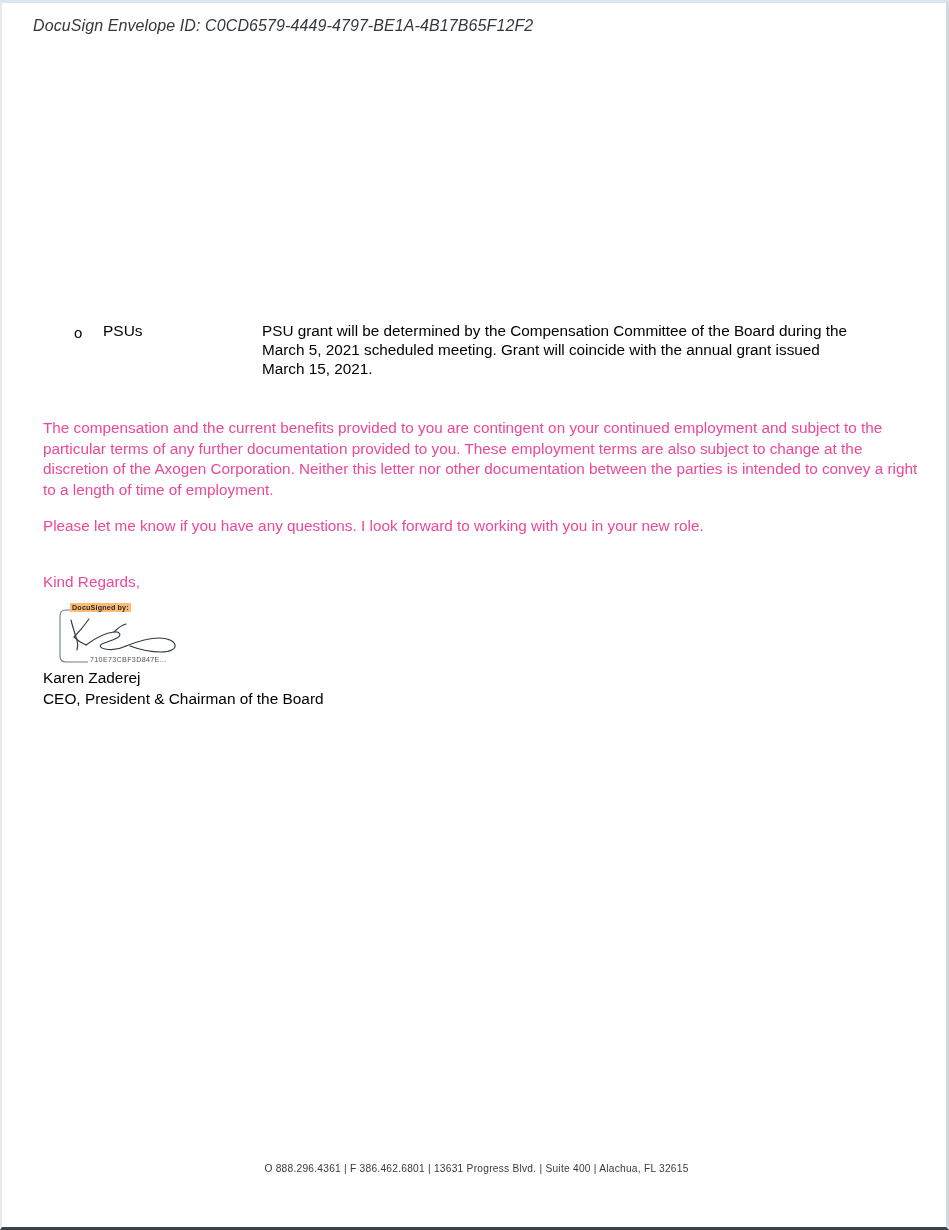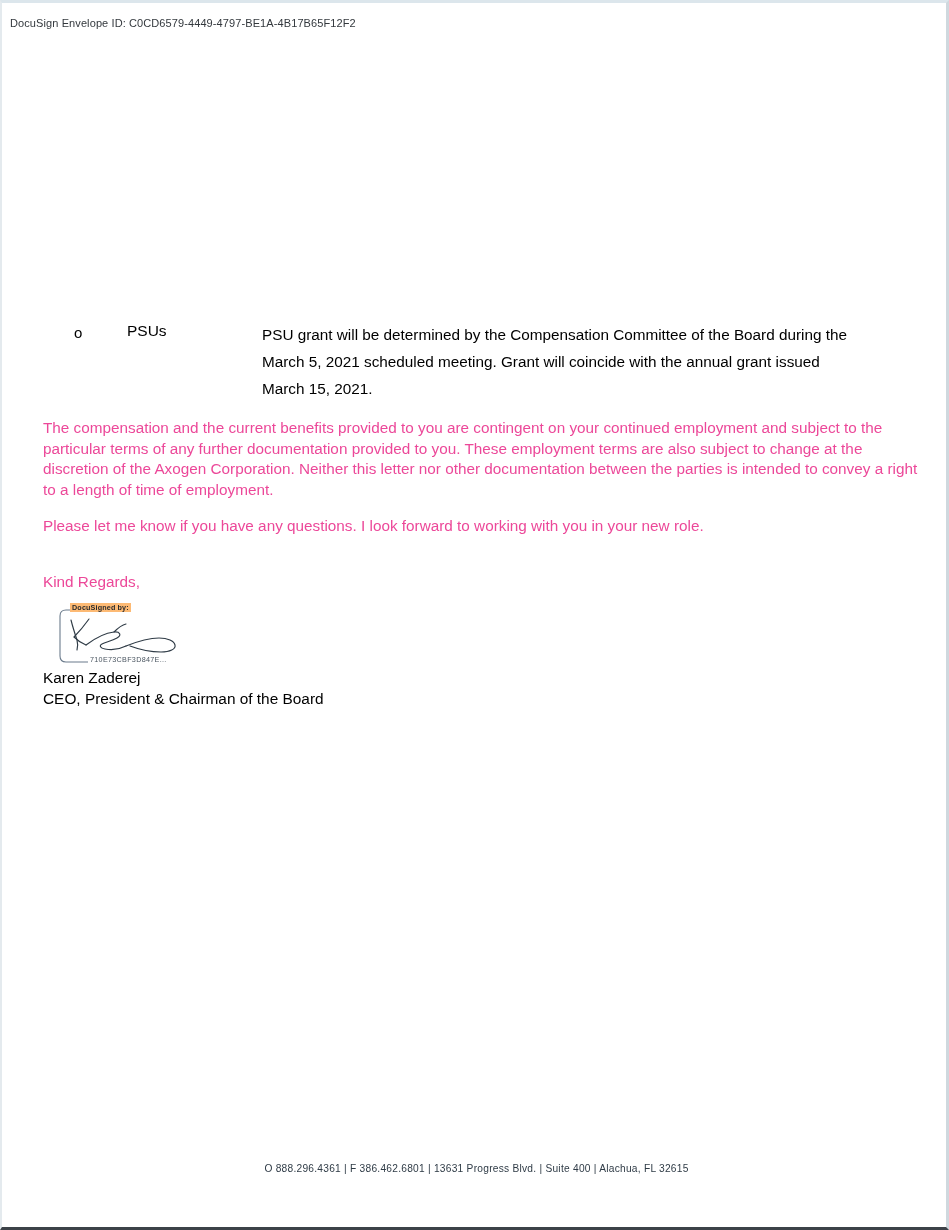--- a/index.html
+++ b/index.html
@@ -20,27 +20,28 @@
     border-top: 3px solid #dce6ec;
     border-left: 2px solid #e4eaee;
     border-right: 3px solid #cfd8de;
     border-bottom: 3px solid #3c4248;
     overflow: hidden;
   }
 
   
   .envelope-id {
     position: absolute;
-    left: 8px;
+    left: 31px;
     top: 14px;
     font-family: "Liberation Sans", sans-serif;
-    font-size: 11px;
+    font-size: 16px;
     letter-spacing: 0.1px;
     color: #33383d;
     white-space: nowrap;
+    font-style: italic;
   }
 
   
   .bullet-block {
     position: absolute;
     left: 72px;
     top: 318px;
     width: 800px;
   }
   .bullet-row {
@@ -55,26 +56,25 @@
     line-height: 20px;
     color: #000;
   }
   .bullet-label {
     position: absolute;
     left: 29px;
     top: 0px;
     font-size: 15.5px;
     line-height: 20px;
     color: #000;
-    margin-left: 24px;
   }
   .bullet-text {
     margin-left: 188px;
     font-size: 15.3px;
-    line-height: 27px;
+    line-height: 19px;
     color: #000;
     text-align: left;
     width: 592px;
   }
 
   
   .para {
     position: absolute;
     font-size: 15.3px;
     line-height: 20.6px;

